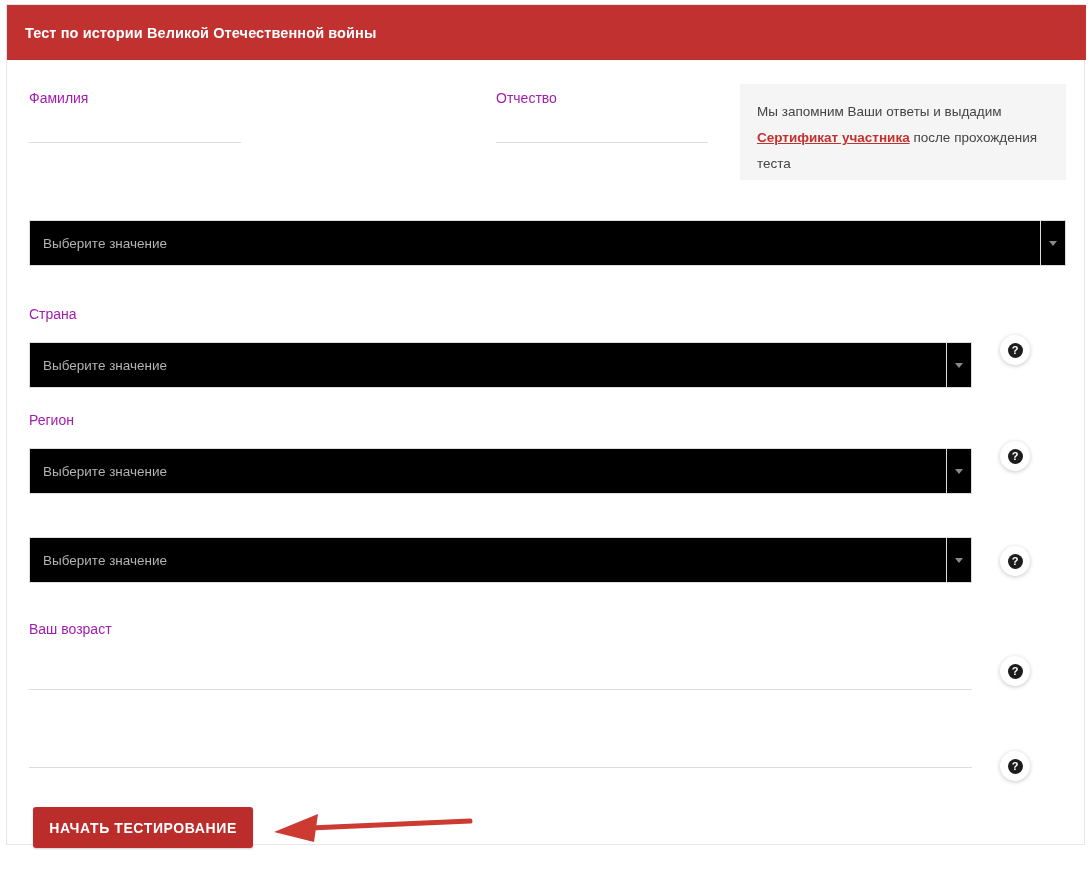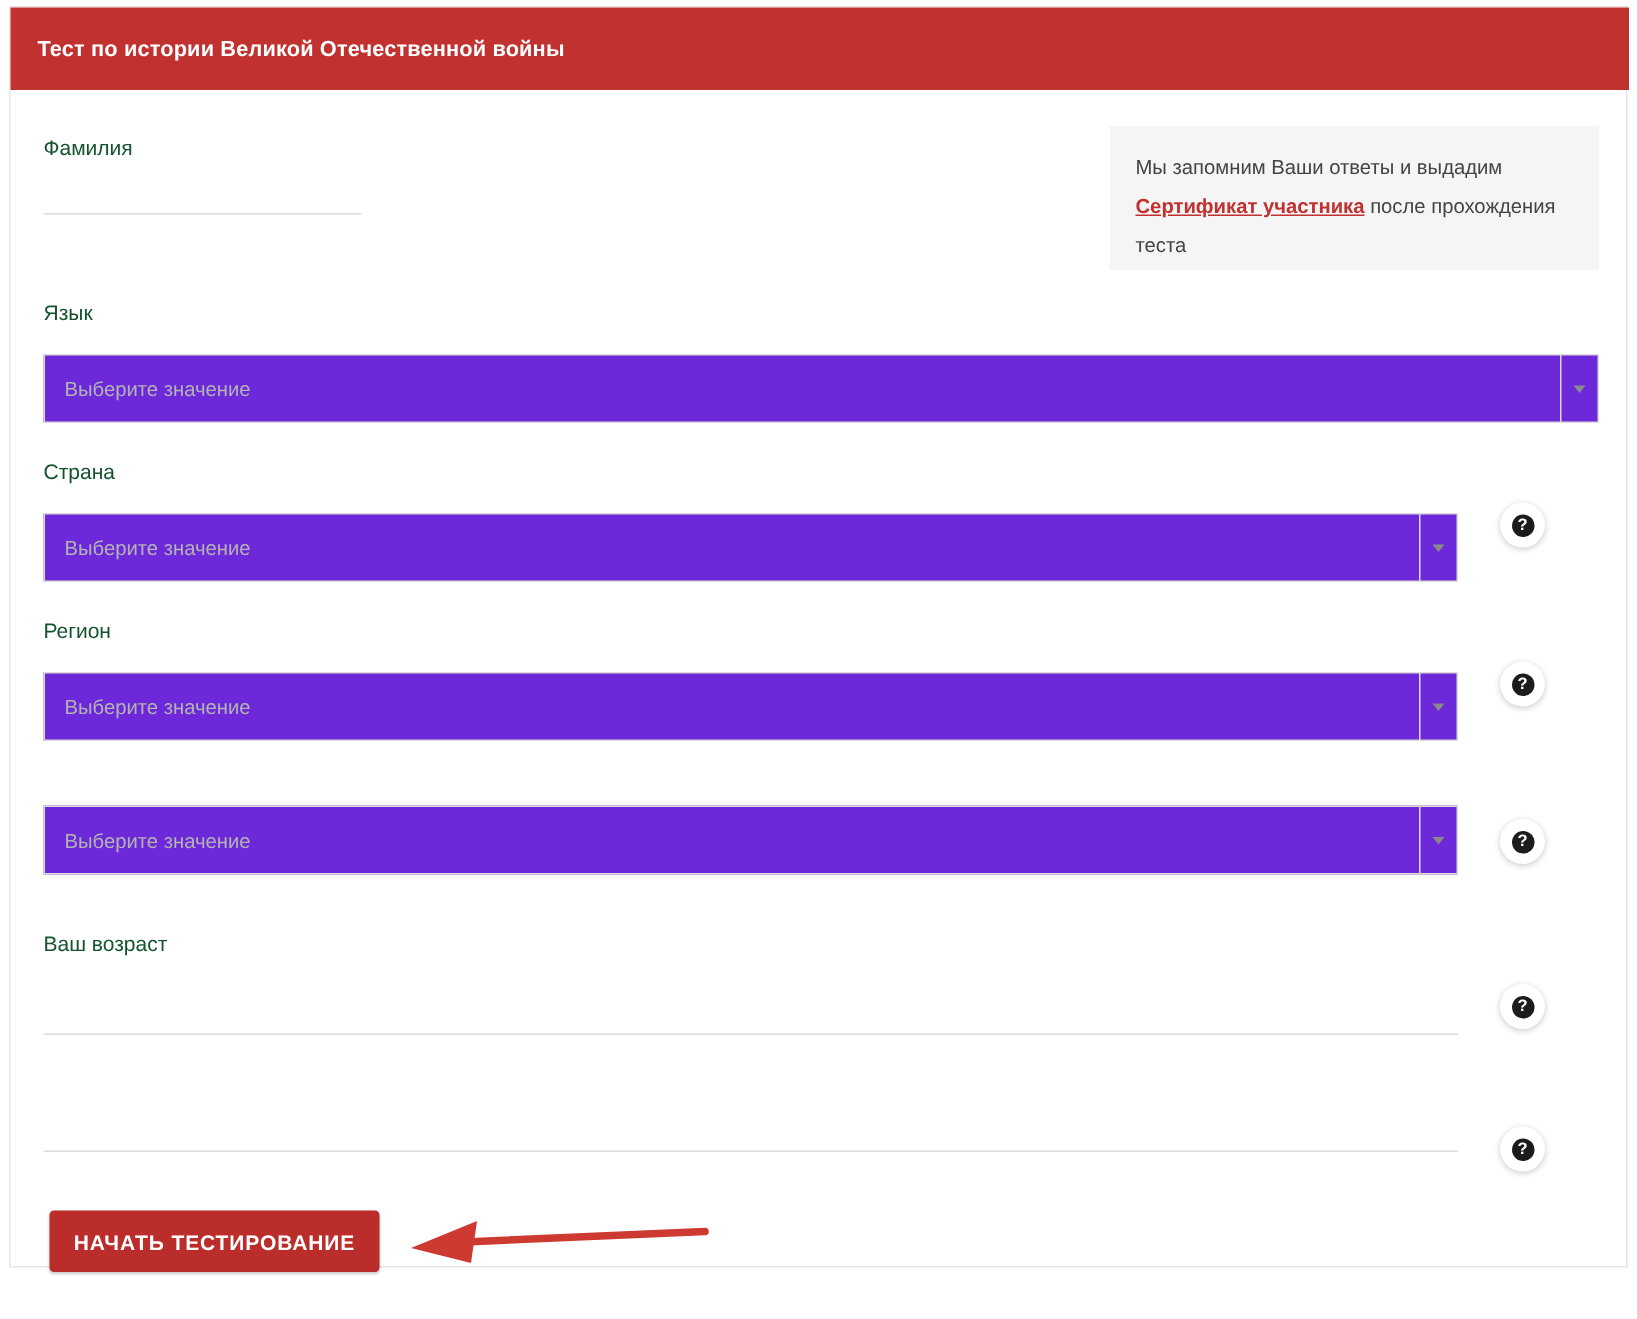--- a/index.html
+++ b/index.html
@@ -75,21 +75,21 @@
   .name-field {
     position: absolute;
     top: 30px;
     width: 212px;
   }
   .name-field.f1 { left: 22px; }
   .name-field.f2 { left: 255px; }
   .name-field.f3 { left: 489px; }
 
   .label {
-    color: #14532d;
+    color: #a21caf;
     font-size: 14px;
     line-height: 16px;
     white-space: nowrap;
   }
   .underline-input {
     margin-top: 36px;
     height: 1px;
     background: #dddddd;
     width: 100%;
   }
@@ -126,21 +126,21 @@
   .row-region { top: 352px; }
   .row-gender { top: 457px; }
   .row-age    { top: 561px; }
   .row-email  { top: 655px; }
 
   .select-box {
     position: relative;
     margin-top: 20px;
     height: 46px;
     border: 1px solid #dcdcdc;
-    background: #6d28d9;
+    background: #000000;
     box-sizing: border-box;
   }
   .select-box.wide   { width: 1037px; }
   .select-box.narrow { width: 943px; }
 
   .select-placeholder {
     position: absolute;
     left: 13px;
     top: 14px;
     color: #b3b3b3;
@@ -251,28 +251,31 @@
     <div class="body">
 
       <div class="name-row">
 
         <div class="name-field f1">
           <div class="label">Фамилия</div>
           <div class="underline-input" title="Фамилия"></div>
         </div>
 
 
+        <div class="name-field f3">
+          <div class="label">Отчество</div>
+          <div class="underline-input" title="Отчество"></div>
+        </div>
 
         <div class="info-box">
           <div class="info-text"><span>Мы запомним Ваши ответы и выдадим </span><span class="info-strong">Сертификат участника</span><span> после прохождения теста</span></div>
         </div>
       </div>
 
       <div class="form-row row-lang">
-        <div class="label">Язык</div>
         <div class="select-box wide">
           <div class="select-placeholder">Выберите значение</div>
           <div class="select-arrow-btn">
             <span class="caret"></span>
           </div>
         </div>
       </div>
 
       <div class="form-row row-country">
         <div class="label">Страна</div>

